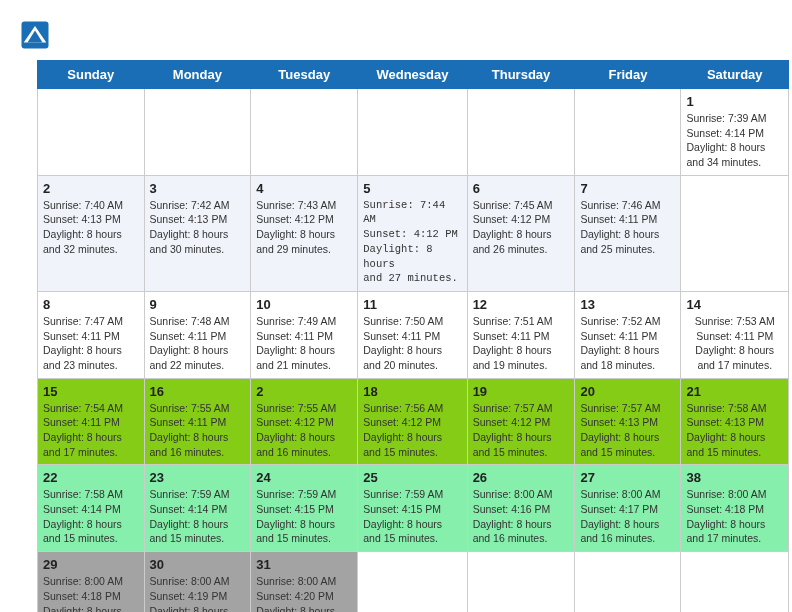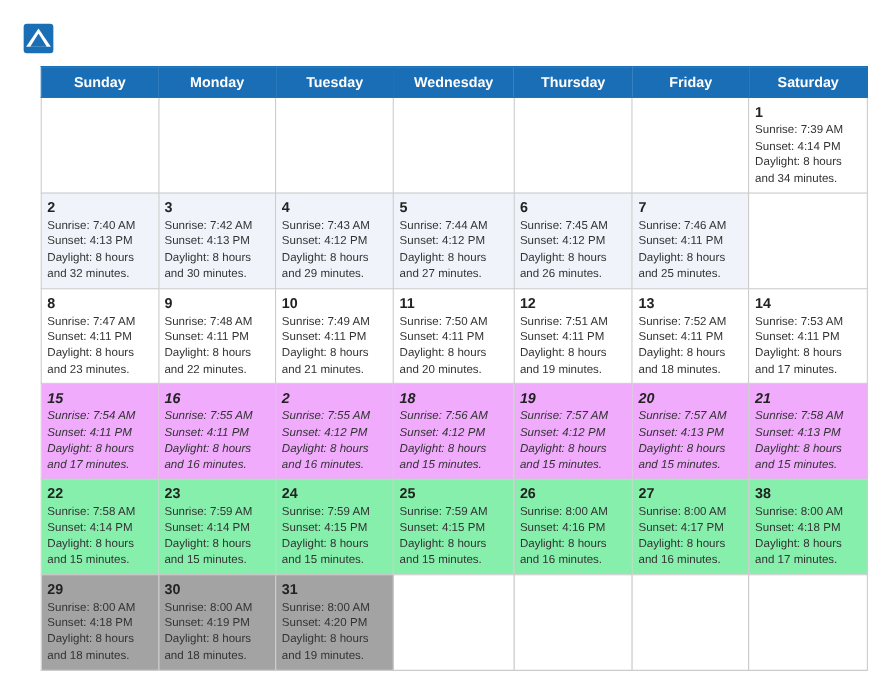--- a/index.html
+++ b/index.html
@@ -157,21 +157,21 @@
         </td>
         <td>
           <span class="day-num">4</span>
           <div class="day-info" style="white-space: pre-line;">Sunrise: 7:43 AM
 Sunset: 4:12 PM
 Daylight: 8 hours
 and 29 minutes.</div>
         </td>
         <td>
           <span class="day-num">5</span>
-          <div class="day-info" style="white-space: pre-line;">Sunrise: 7:44 AM
+          <div class="day-info" style="white-space: pre-line; font-family: Liberation Mono, monospace;">Sunrise: 7:44 AM
 Sunset: 4:12 PM
 Daylight: 8 hours
 and 27 minutes.</div>
         </td>
         <td>
           <span class="day-num">6</span>
           <div class="day-info" style="white-space: pre-line;">Sunrise: 7:45 AM
 Sunset: 4:12 PM
 Daylight: 8 hours
 and 26 minutes.</div>
@@ -223,27 +223,27 @@
         </td>
         <td>
           <span class="day-num">13</span>
           <div class="day-info" style="white-space: pre-line;">Sunrise: 7:52 AM
 Sunset: 4:11 PM
 Daylight: 8 hours
 and 18 minutes.</div>
         </td>
         <td>
           <span class="day-num">14</span>
-          <div class="day-info" style="white-space: pre-line;">Sunrise: 7:53 AM
+          <div class="day-info" style="white-space: pre-line; text-align: center;">Sunrise: 7:53 AM
 Sunset: 4:11 PM
 Daylight: 8 hours
 and 17 minutes.</div>
         </td>
       </tr>
-      <tr style="background-color: #f0abfc; font-style: italic;">
+      <tr style="background-color: #84cc16;">
         <td>
           <span class="day-num">15</span>
           <div class="day-info" style="white-space: pre-line;">Sunrise: 7:54 AM
 Sunset: 4:11 PM
 Daylight: 8 hours
 and 17 minutes.</div>
         </td>
         <td>
           <span class="day-num">16</span>
           <div class="day-info" style="white-space: pre-line;">Sunrise: 7:55 AM

